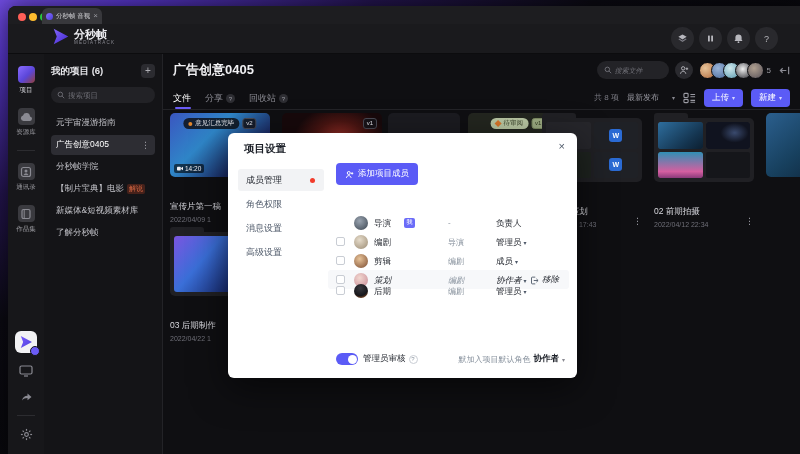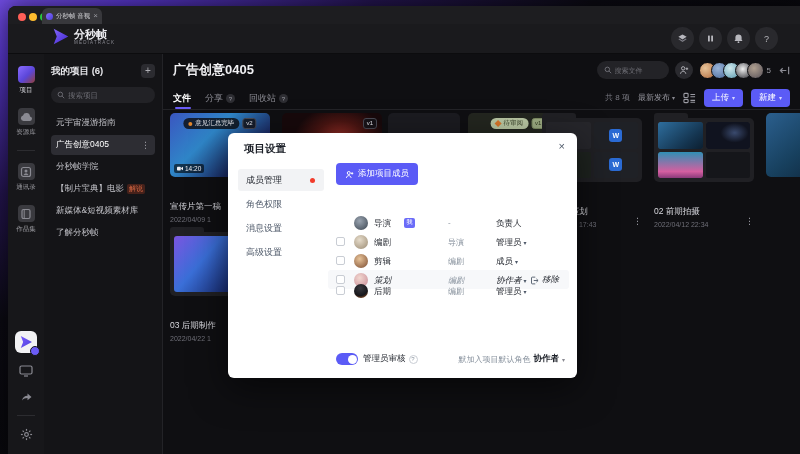--- a/index.html
+++ b/index.html
@@ -46,37 +46,37 @@
   .pitem{height:20px;display:flex;align-items:center;font-size:8.5px;color:#c2c2c8;padding:0 5px;margin-bottom:2px;border-radius:4px;white-space:nowrap;overflow:hidden;}
   .pitem.active{background:#2d2d33;color:#ffffff;}
   .pitem .more{margin-left:auto;color:#9a9aa0;font-size:9px;}
   .ptag{margin-left:3px;background:#46211a;color:#de6b45;font-size:7px;padding:0 2px;border-radius:2px;flex:none;}
   
   .main{flex:1;position:relative;background:#0f0f12;min-width:0;}
   .mhead{position:absolute;left:0;top:0;right:0;height:32px;display:flex;align-items:center;padding:0 10px;}
   .mtitle{font-size:13px;font-weight:bold;color:#f0f0f3;}
   .mright{margin-left:auto;display:flex;align-items:center;gap:6px;}
   .msearch{width:72px;height:18px;border-radius:9px;background:#232327;display:flex;align-items:center;gap:3px;padding:0 7px;}
-  .msearch input{flex:1;min-width:0;background:transparent;border:none;outline:none;font-size:7px;color:#c8c8cc;font-family:inherit;}
+  .msearch input{flex:1;min-width:0;background:transparent;border:none;outline:none;font-size:7px;color:#c8c8cc;font-family:inherit;font-style:italic;}
   .msearch input::placeholder{color:#6f6f76;}
   .padd{width:18px;height:18px;border-radius:50%;background:#2a2a2f;display:flex;align-items:center;justify-content:center;}
   .avstack{display:flex;align-items:center;}
   .av{width:17px;height:17px;border-radius:50%;border:1.5px solid #0f0f12;margin-left:-5px;}
   .av:first-child{margin-left:0;}
   .avcount{font-size:8px;color:#9a9aa2;margin-left:3px;}
   .collapse{margin-left:2px;display:flex;}
   
   .tabsrow{position:absolute;left:0;top:32px;right:0;height:24px;border-bottom:1px solid #232327;display:flex;align-items:center;padding:0 10px;gap:14px;}
   .ftab{font-size:9px;color:#8a8a92;display:flex;align-items:center;gap:3px;position:relative;height:100%;padding-top:2px;}
-  .ftab.active{color:#ffffff;font-weight:bold;}
+  .ftab.active{color:#ffffff;}
   .ftab.active::after{content:"";position:absolute;left:2px;bottom:0;width:16px;height:2px;background:#6b5cf6;border-radius:1px;}
   .tbadge{width:9px;height:9px;border-radius:50%;background:#2e2e33;color:#9a9aa2;font-size:6px;display:flex;align-items:center;justify-content:center;}
   .tright{margin-left:auto;display:flex;align-items:center;gap:8px;}
   .tcount{font-size:8px;color:#7a7a82;}
-  .tsort{font-size:8px;color:#9a9aa2;display:flex;align-items:center;gap:2px;}
+  .tsort{font-size:8px;color:#9a9aa2;display:flex;align-items:center;gap:13px;}
   .chev{font-size:6px;color:#8a8a92;}
   .pbtn{height:18px;padding:0 8px;border-radius:4px;background:#5b5bf6;color:#fff;font-size:8.5px;display:flex;align-items:center;gap:3px;}
   .pbtn .chev{color:#d8d8ff;}
   
   .cards{position:absolute;left:0;top:56px;right:0;bottom:0;}
   .card{position:absolute;width:100px;}
   .thumb{width:100px;height:64px;border-radius:5px;position:relative;overflow:hidden;background:#1c1c20;}
   .badgepill{position:absolute;left:50%;transform:translateX(-50%);top:5px;display:flex;align-items:center;gap:3px;white-space:nowrap;}
   .spill{background:rgba(14,14,18,.82);border-radius:8px;padding:1px 5px;display:flex;align-items:center;gap:3px;font-size:6.5px;color:#ececf0;}
   .sdot{width:4px;height:4px;border-radius:50%;background:#e0862e;}

